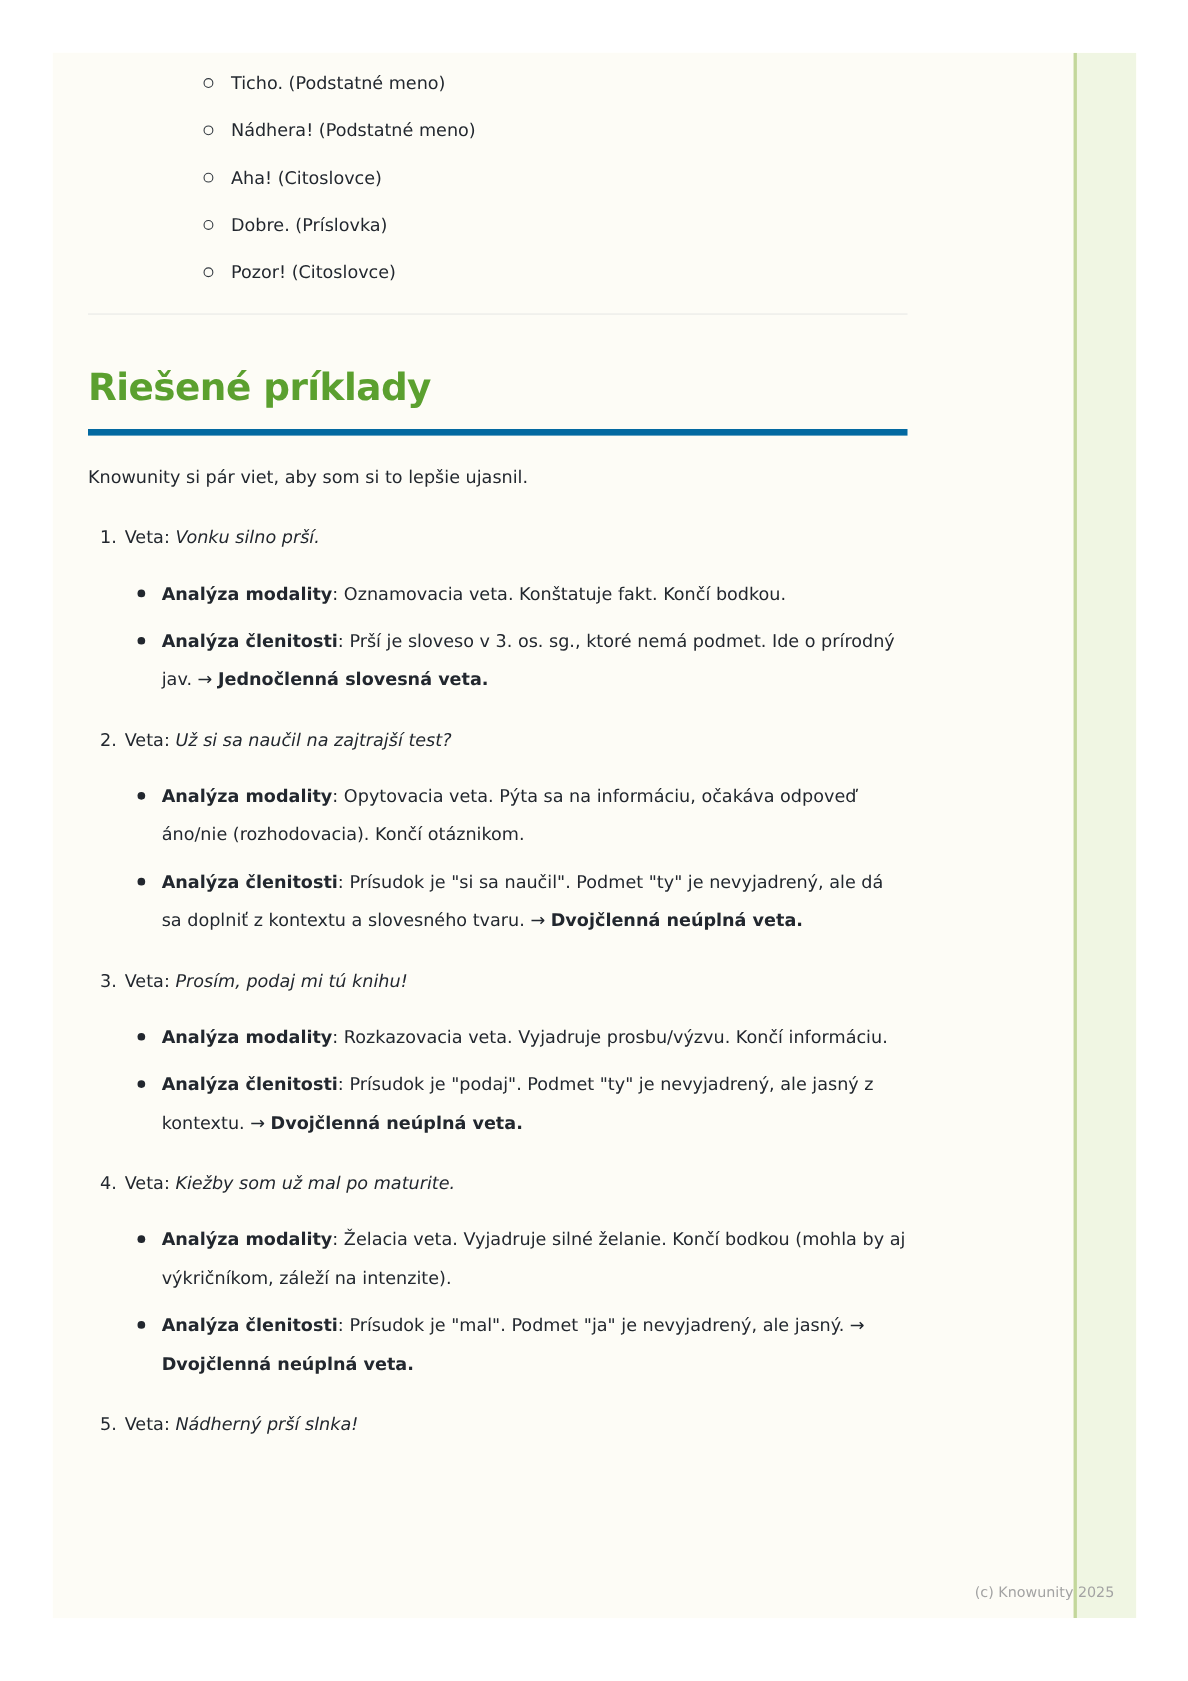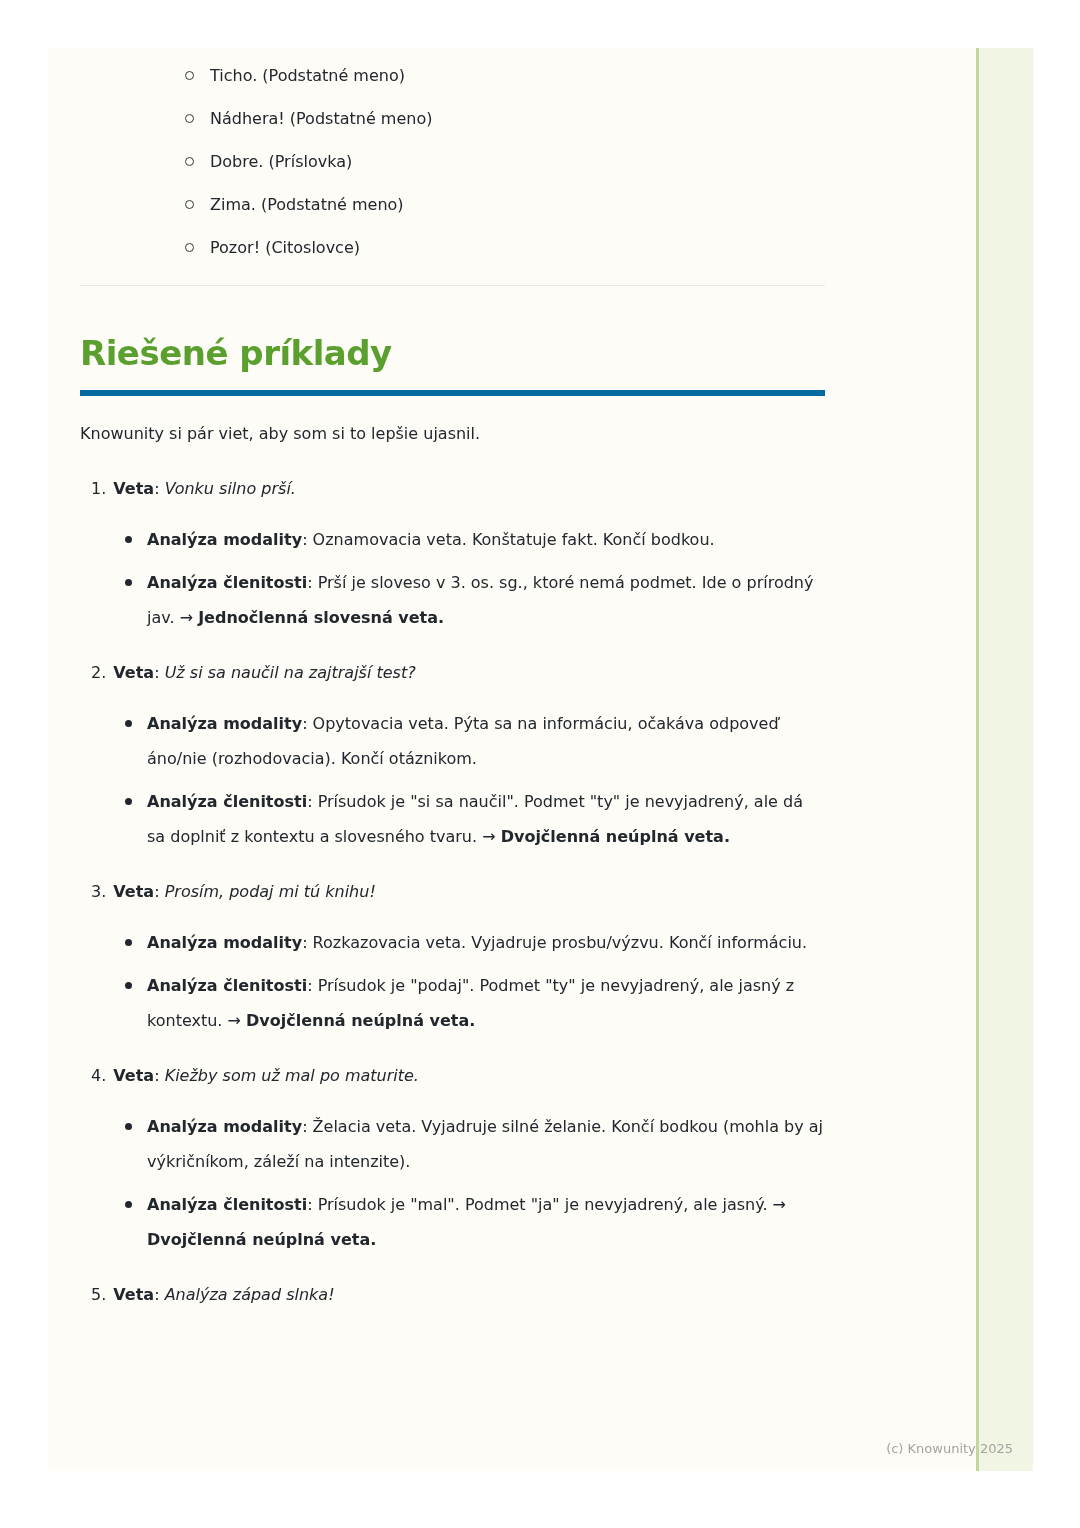--- a/index.html
+++ b/index.html
@@ -33,21 +33,21 @@
     margin:46px 0 0 0;padding:0 0 16px 0;
     font-size:34px;line-height:42px;font-weight:700;
     color:#5ba02f;letter-spacing:-0.5px;
     border-bottom:6px solid #0369a1;
   }
   p.intro{margin:20px 0 0 0;}
   .examples{margin-top:18px;}
   .example{margin:20px 0;}
   .example-head{padding-left:11px;}
   .example-number{margin-right:2px;}
-  .example-label{font-weight:700;}
+  .example-label{font-weight:400;}
   .example-sentence{font-style:italic;}
   .analyses{margin:16px 0 0 0;padding:0;list-style:none;}
   .analysis{position:relative;padding-left:67px;margin:8px 0;max-width:680px;}
   .disc{
     position:absolute;left:45px;top:14px;width:7px;height:7px;
     border-radius:50%;background:#22272e;
   }
   .analysis-label{font-weight:700;}
   .analysis-conclusion{font-weight:700;text-align:right;}
   .watermark{
@@ -58,22 +58,22 @@
 </head>
 <body>
 
 <div class="page-card">
   <div class="side-strip"></div>
   <div class="content">
 
     <ul class="toplist">
       <li><span class="ring"></span><span>Ticho. (Podstatné meno)</span></li>
       <li><span class="ring"></span><span>Nádhera! (Podstatné meno)</span></li>
+      <li><span class="ring"></span><span>Aha! (Citoslovce)</span></li>
       <li><span class="ring"></span><span>Dobre. (Príslovka)</span></li>
-      <li><span class="ring"></span><span>Zima. (Podstatné meno)</span></li>
       <li><span class="ring"></span><span>Pozor! (Citoslovce)</span></li>
     </ul>
 
     <div class="divider"></div>
 
     <h2 class="section-title">Riešené príklady</h2>
 
     <p class="intro">Knowunity si pár viet, aby som si to lepšie ujasnil.</p>
 
     <div class="examples">
@@ -123,21 +123,21 @@
         <ul class="analyses">
           <li class="analysis"><span class="disc"></span><span class="analysis-label">Analýza modality</span><span>: Želacia veta. Vyjadruje silné želanie. Končí bodkou (mohla by aj výkričníkom, záleží na intenzite).</span><span class="analysis-conclusion"></span></li>
           <li class="analysis"><span class="disc"></span><span class="analysis-label">Analýza členitosti</span><span>: Prísudok je "mal". Podmet "ja" je nevyjadrený, ale jasný. → </span><span class="analysis-conclusion">Dvojčlenná neúplná veta.</span></li>
         </ul>
       </div>
 
       <div class="example">
         <div class="example-head">
           <span class="example-number">5.</span>
           <span class="example-label">Veta</span><span>:</span>
-          <span class="example-sentence">Analýza západ slnka!</span>
+          <span class="example-sentence">Nádherný prší slnka!</span>
         </div>
       </div>
 
     </div>
   </div>
 </div>
 
 <div class="watermark">(c) Knowunity 2025</div>
 
 </body></html>

